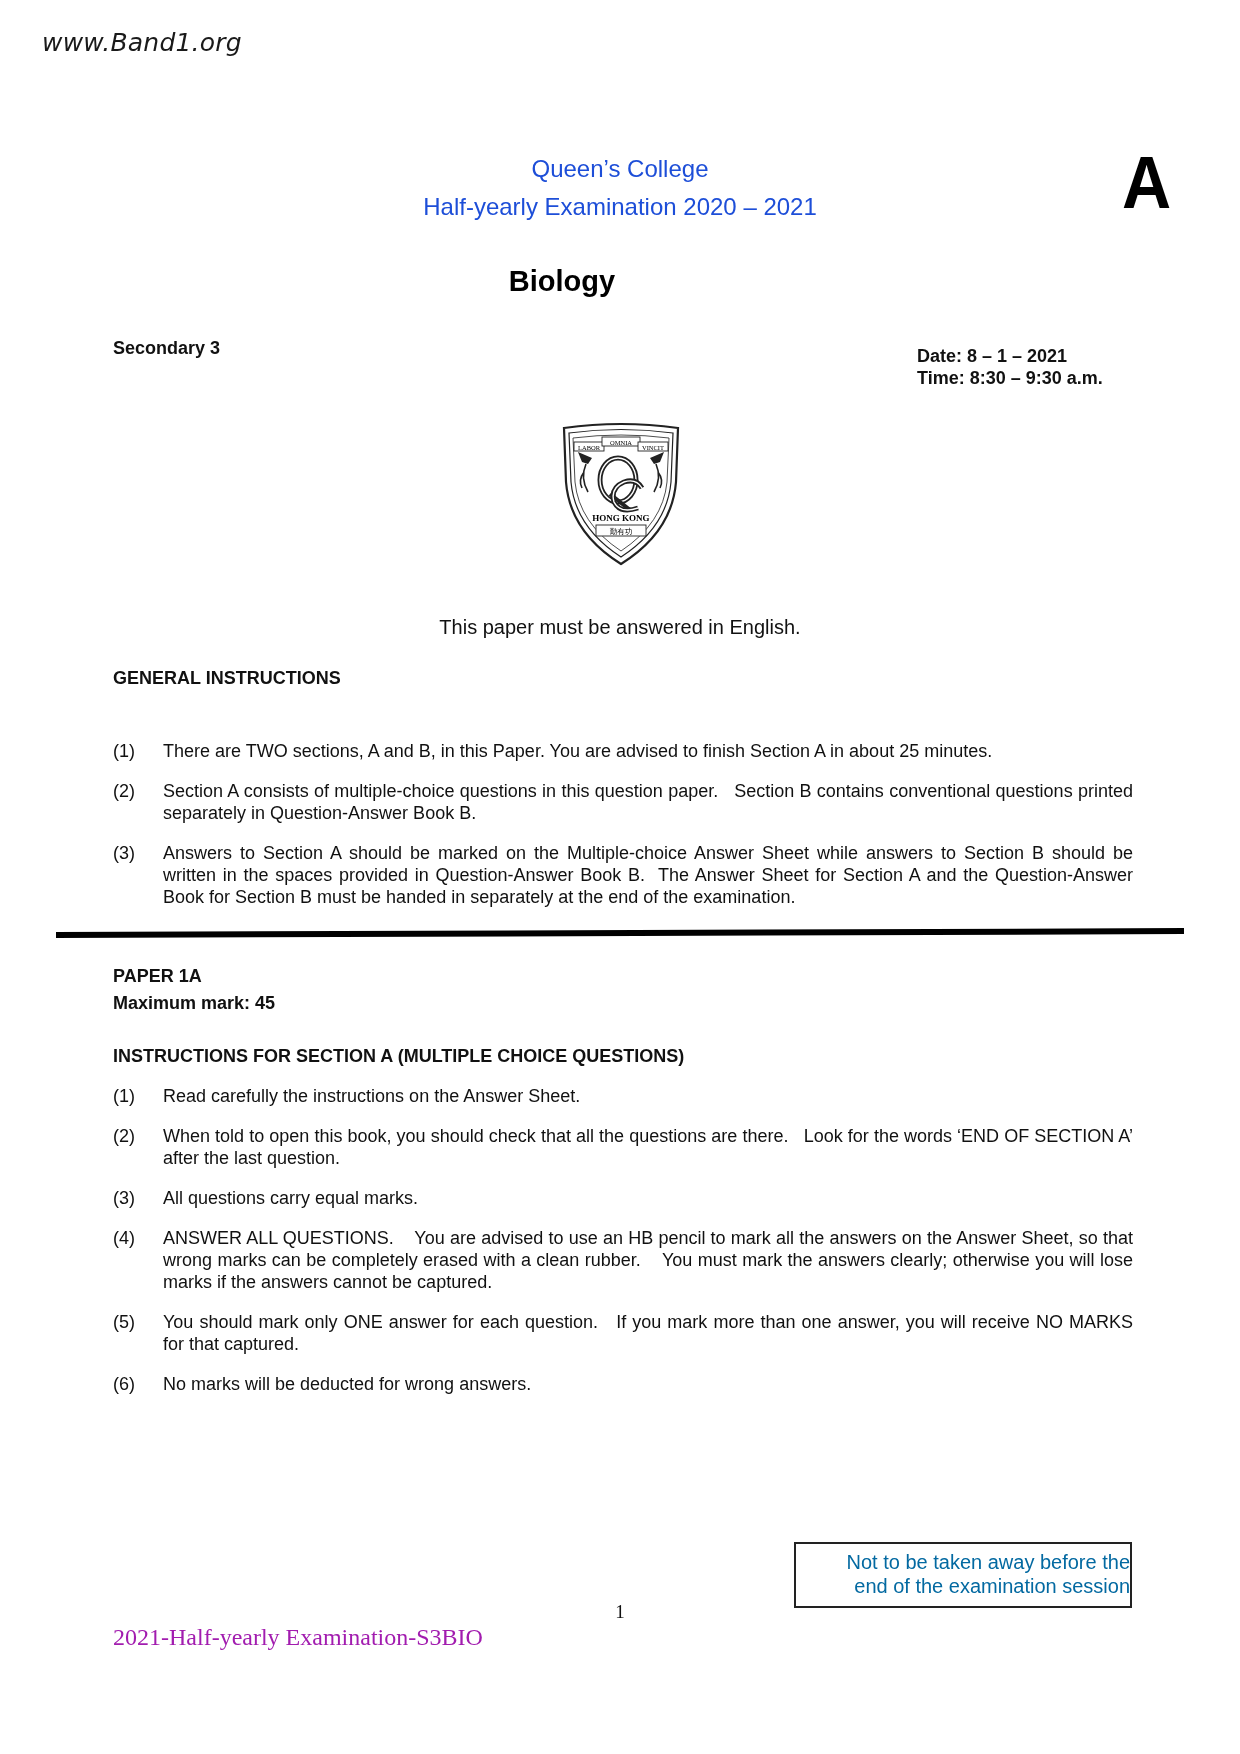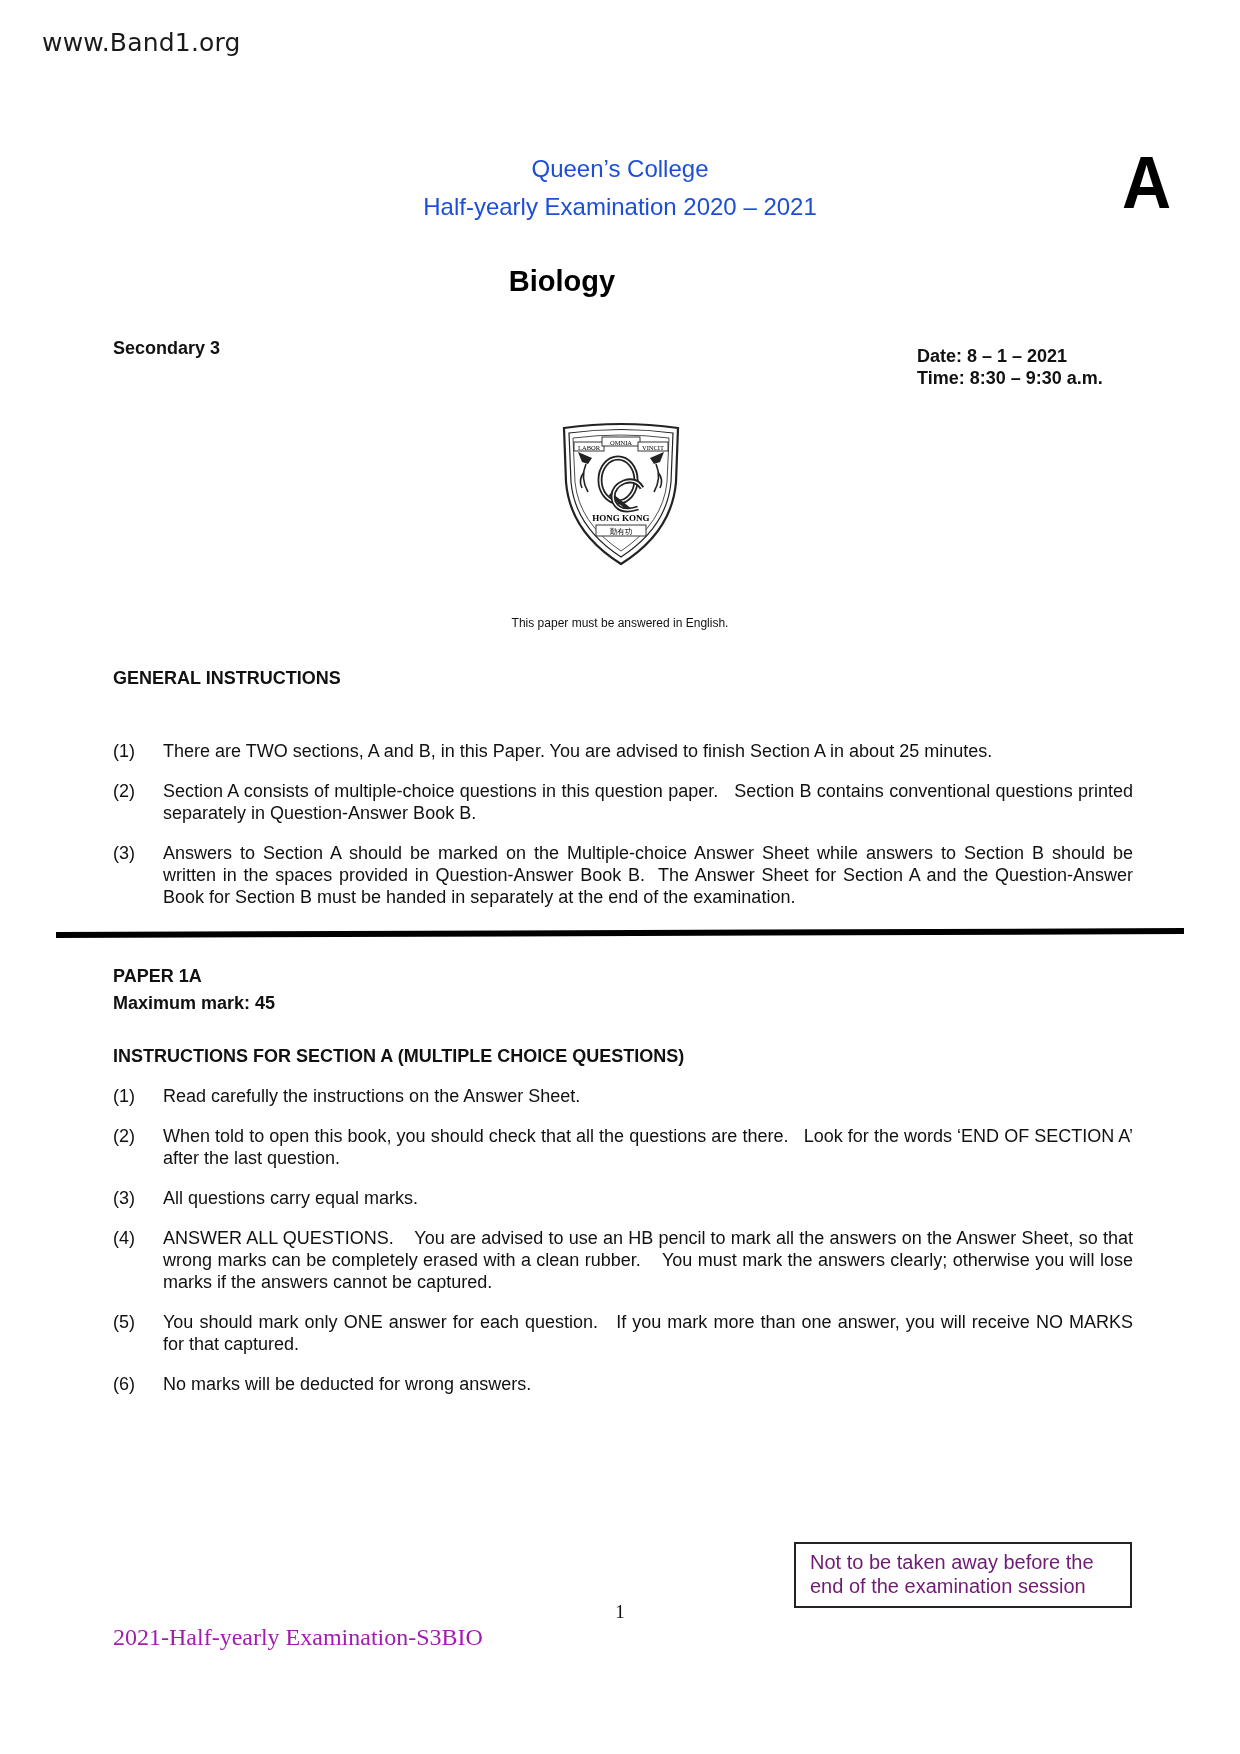--- a/index.html
+++ b/index.html
@@ -3,59 +3,59 @@
   <meta charset="utf-8">
   <style>
     html, body { margin: 0; padding: 0; background: #ffffff; }
     body {
       width: 1240px; height: 1754px; position: relative; overflow: hidden;
       font-family: "Liberation Sans", sans-serif; color: #111111;
     }
     .abs { position: absolute; }
     .watermark {
       left: 42px; top: 28px; font-family: "DejaVu Sans", sans-serif;
-      font-size: 25px; color: #1a1a1a; letter-spacing: 0.2px;
+      font-size: 25px; color: #1a1a1a; letter-spacing: 0.2px; font-style: italic;
     }
     .school, .exam {
       left: 0; width: 1240px; text-align: center; font-size: 24px; color: #1d4ed8;
     }
     .school { top: 155px; }
     .exam { top: 193px; }
     .paper-letter {
       left: 1122px; top: 140px; font-size: 74px; font-weight: bold; color: #000;
       transform: scaleX(0.92); transform-origin: left top;
     }
     .subject {
       left: 0; width: 1124px; text-align: center; top: 265px;
       font-size: 29px; font-weight: bold; color: #000;
     }
     .level { left: 113px; top: 338px; font-size: 18px; font-weight: bold; }
     .datetime { left: 917px; top: 338px; font-size: 18px; font-weight: bold; line-height: 22px; margin-top: 7px; }
     .crest { left: 558px; top: 422px; width: 126px; height: 145px; }
-    .lang-note { left: 0; width: 1240px; text-align: center; top: 616px; font-size: 12px; }
+    .lang-note { left: 0; width: 1240px; text-align: center; top: 616px; font-size: 20px; }
     .sec-heading { font-size: 18px; font-weight: bold; left: 113px; }
     .gen-heading { top: 668px; }
     .list { left: 113px; width: 1020px; font-size: 18px; line-height: 22px; }
     .item { display: flex; margin: 0; }
     .num { width: 50px; flex: 0 0 50px; }
     .txt { flex: 1; text-align: justify; }
     .gen-list { top: 740px; }
     .gen-list .item { margin-bottom: 18px; }
     .rule {
       left: 56px; top: 932px; width: 1128px; height: 6px; background: #000;
       transform: rotate(-0.2deg); transform-origin: left center;
     }
     .paper-code { top: 966px; }
     .max-mark { top: 993px; }
     .secA-heading { top: 1046px; }
     .a-list { top: 1085px; }
     .a-list .item { margin-bottom: 18px; }
     .notice {
       left: 794px; top: 1542px; width: 314px; height: 60px; border: 2px solid #222;
-      font-size: 20px; line-height: 24px; padding: 6px 0 0 14px; box-sizing: border-box; color: #701a75;
+      font-size: 20px; line-height: 24px; padding: 6px 0 0 14px; box-sizing: border-box; color: #0369a1; text-align: right;
     }
     .notice { width: 338px; height: 66px; }
     .page-num {
       left: 0; width: 1240px; text-align: center; top: 1601px;
       font-family: "Liberation Serif", serif; font-size: 19px;
     }
     .footer {
       left: 113px; top: 1624px; font-family: "Liberation Serif", serif; font-size: 24px; color: #a21caf;
     }
     b { font-weight: normal; }

